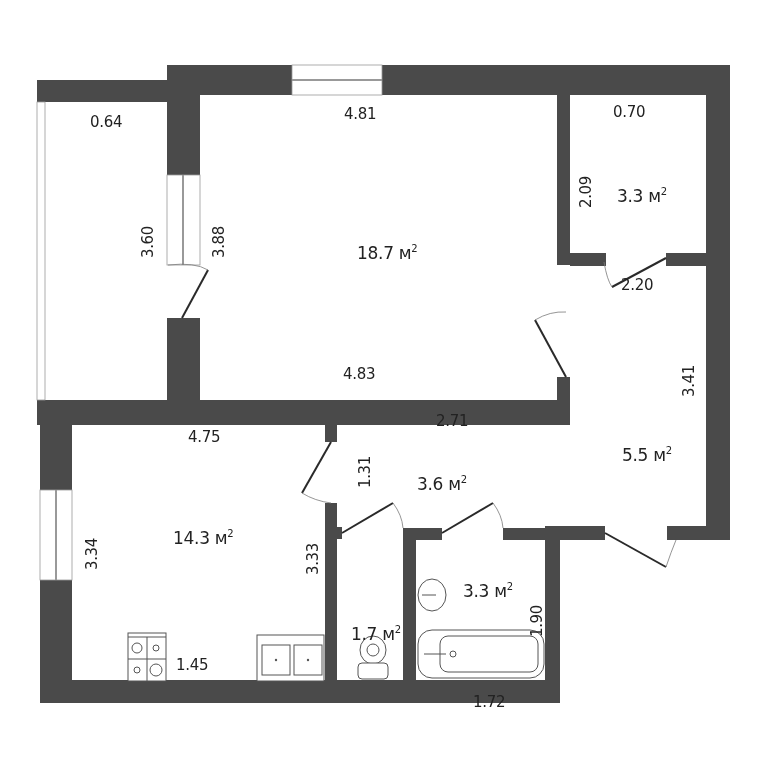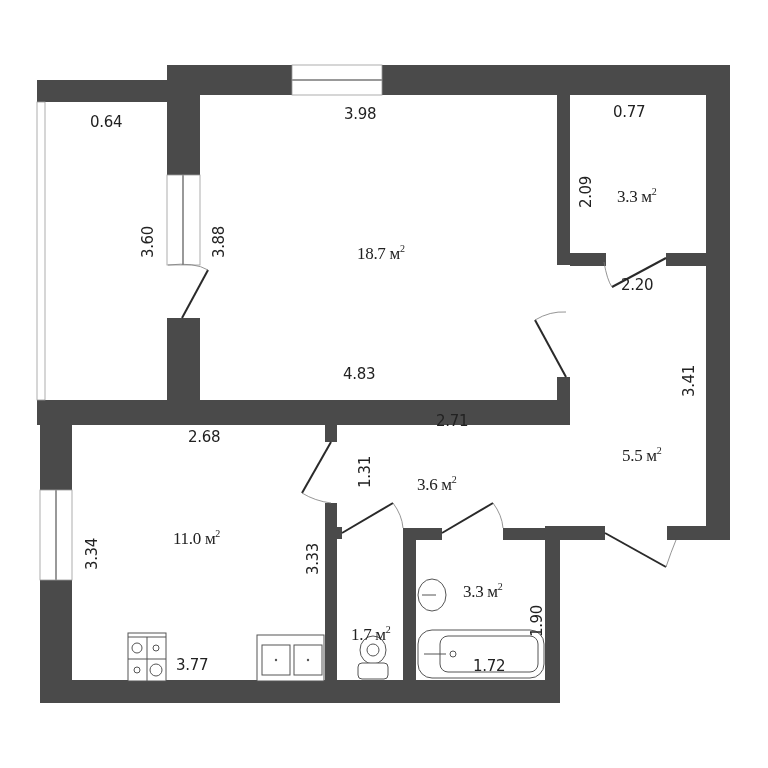--- a/index.html
+++ b/index.html
@@ -6,21 +6,21 @@
   body { width: 768px; height: 768px; position: relative; overflow: hidden;
          font-family: "DejaVu Sans", sans-serif; }
   #plan { position: absolute; left: 0; top: 0; }
   .wall { fill: #4a4a4a; }
   .glass { fill: #ffffff; stroke: #9a9a9a; stroke-width: 0.8; }
   .door { stroke: #2a2a2a; stroke-width: 2; fill: none; }
   .arc { stroke: #7a7a7a; stroke-width: 0.8; fill: none; }
   .fix { fill: #ffffff; stroke: #555; stroke-width: 1; }
   .label { position: absolute; color: #222; font-size: 15px; white-space: nowrap;
            font-family: "DejaVu Sans", sans-serif; letter-spacing: -0.3px; }
-  .area { font-size: 17px; font-family: Liberation Serif, serif; }
+  .area { font-size: 17px; }
   .area sup { font-size: 10px; vertical-align: 7px; }
   .vert { transform: rotate(-90deg); transform-origin: center center; }
 </style>
 </head>
 <body>
 
 <svg id="plan" width="768" height="768" viewBox="0 0 768 768">
 
   <g>
 
@@ -117,40 +117,40 @@
   <g>
     <rect class="fix" x="418" y="630" width="126" height="48" rx="14"></rect>
     <rect class="fix" x="440" y="636" width="98" height="36" rx="8"></rect>
     <line x1="424" y1="654" x2="446" y2="654" stroke="#555"></line>
     <circle class="fix" cx="453" cy="654" r="3"></circle>
   </g>
 </svg>
 
 <div class="label" style="left:90px;top:113px">0.64</div>
 <div class="label vert" style="left:132px;top:233px">3.60</div>
-<div class="label" style="left:344px;top:105px">3.98</div>
+<div class="label" style="left:344px;top:105px">4.81</div>
 <div class="label vert" style="left:203px;top:233px">3.88</div>
 <div class="label" style="left:343px;top:365px">4.83</div>
 <div class="label area" style="left:357px;top:243px"><span>18.7</span> <span>м</span><sup>2</sup></div>
 
-<div class="label" style="left:613px;top:103px">0.77</div>
+<div class="label" style="left:613px;top:103px">0.70</div>
 <div class="label vert" style="left:570px;top:183px">2.09</div>
 <div class="label area" style="left:617px;top:186px"><span>3.3</span> <span>м</span><sup>2</sup></div>
 <div class="label" style="left:621px;top:276px">2.20</div>
 
 <div class="label vert" style="left:673px;top:372px">3.41</div>
 <div class="label area" style="left:622px;top:445px"><span>5.5</span> <span>м</span><sup>2</sup></div>
 
 <div class="label" style="left:436px;top:412px">2.71</div>
 <div class="label vert" style="left:349px;top:463px">1.31</div>
 <div class="label area" style="left:417px;top:474px"><span>3.6</span> <span>м</span><sup>2</sup></div>
 
-<div class="label" style="left:188px;top:428px">2.68</div>
+<div class="label" style="left:188px;top:428px">4.75</div>
 <div class="label vert" style="left:76px;top:545px">3.34</div>
 <div class="label vert" style="left:297px;top:550px">3.33</div>
-<div class="label" style="left:176px;top:656px">3.77</div>
-<div class="label area" style="left:173px;top:528px"><span>11.0</span> <span>м</span><sup>2</sup></div>
+<div class="label" style="left:176px;top:656px">1.45</div>
+<div class="label area" style="left:173px;top:528px"><span>14.3</span> <span>м</span><sup>2</sup></div>
 
 <div class="label area" style="left:351px;top:624px"><span>1.7</span> <span>м</span><sup>2</sup></div>
 
 <div class="label area" style="left:463px;top:581px"><span>3.3</span> <span>м</span><sup>2</sup></div>
 <div class="label vert" style="left:521px;top:612px">1.90</div>
-<div class="label" style="left:473px;top:657px">1.72</div>
+<div class="label" style="left:473px;top:693px">1.72</div>
 
 </body></html>

